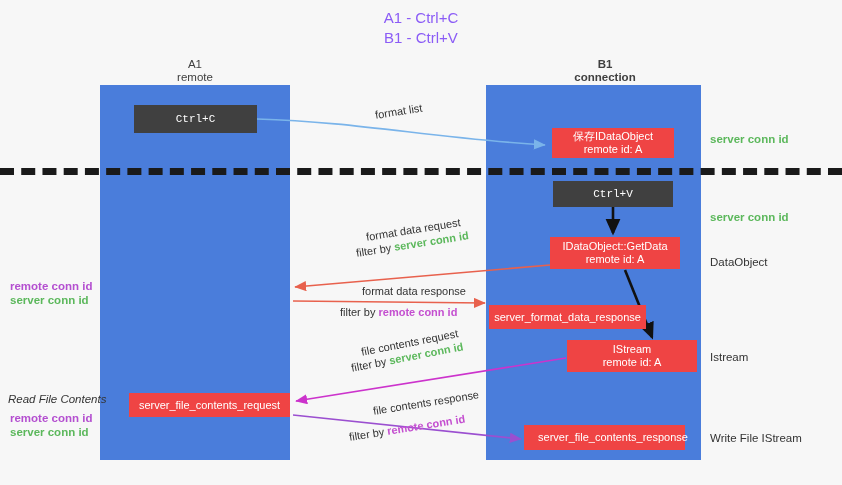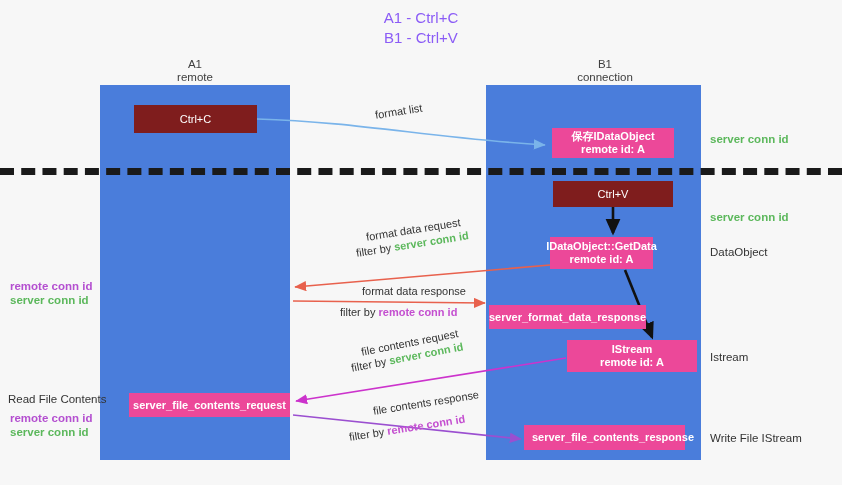--- a/index.html
+++ b/index.html
@@ -17,35 +17,35 @@
   .title{
     position:absolute;left:0;top:8px;width:842px;text-align:center;
     font-size:15px;line-height:20px;color:#8b5cf6;
   }
 
   
   .lane-head{
     position:absolute;text-align:center;font-size:11.5px;line-height:13px;color:#404040;
   }
   #lane-head-a1{left:120px;top:58px;width:150px;}
-  #lane-head-b1{left:530px;top:58px;width:150px;}
+  #lane-head-b1{left:530px;top:58px;width:150px;font-weight:bold;}
 
   
   .lane{position:absolute;background:#4a7ddb;top:85px;height:375px;}
   #lane-a1{left:100px;width:190px;}
   #lane-b1{left:486px;width:215px;}
 
   
   .node{
     position:absolute;box-sizing:border-box;
     display:flex;flex-direction:column;align-items:center;justify-content:center;
     color:#ffffff;font-size:11px;line-height:13px;text-align:center;
   }
-  .node.green{background:#7f1d1d;}
-  .node.orange{background:#ec4899;font-weight:bold;}
+  .node.green{background:#404040;font-family:Liberation Mono, monospace;}
+  .node.orange{background:#ef4444;}
   .node .l2{font-size:11px;line-height:13px;}
 
   
   .lbl{position:absolute;font-size:11.5px;line-height:14px;color:#333;white-space:nowrap;}
   .lbl.green{color:#5cb85c;font-weight:bold;}
   .lbl.purple{color:#b44fd0;font-weight:bold;}
   .lbl.dark{color:#333;}
 
   
   .cap{position:absolute;font-size:11px;line-height:14px;color:#333;white-space:nowrap;}
@@ -126,21 +126,21 @@
 
   <div class="node orange" style="left:552px;top:128px;width:122px;height:30px;">
     <div>保存IDataObject</div>
     <div class="l2">remote id: A</div>
   </div>
 
   <div class="node green" style="left:553px;top:181px;width:120px;height:26px;">
     <div>Ctrl+V</div>
   </div>
 
-  <div class="node orange" style="left:550px;top:237px;width:103px;height:32px;">
+  <div class="node orange" style="left:550px;top:237px;width:130px;height:32px;">
     <div>IDataObject::GetData</div>
     <div class="l2">remote id: A</div>
   </div>
 
   <div class="node orange" style="left:567px;top:340px;width:130px;height:32px;">
     <div>IStream</div>
     <div class="l2">remote id: A</div>
   </div>
 
 
@@ -177,29 +177,29 @@
   </div>
 
   <div class="cap rot-neg" style="left:372px;top:404px;">file contents response</div>
   <div class="cap rot-neg" style="left:348px;top:430px;">
     <span>filter by</span>
     <span class="p">remote conn id</span>
   </div>
 
   <div class="lbl green" style="left:710px;top:132px;">server conn id</div>
   <div class="lbl green" style="left:710px;top:210px;">server conn id</div>
-  <div class="lbl dark" style="left:710px;top:245px;">DataObject</div>
+  <div class="lbl dark" style="left:710px;top:255px;">DataObject</div>
   <div class="lbl dark" style="left:710px;top:350px;">Istream</div>
   <div class="lbl dark" style="left:710px;top:431px;">Write File IStream</div>
 
   <div class="stack" style="left:10px;top:279px;">
     <div class="lbl purple" style="position:static;">remote conn id</div>
     <div class="lbl green" style="position:static;">server conn id</div>
   </div>
 
-  <div class="lbl dark" style="left:8px;top:392px;">Read File Contents</div>
+  <div class="lbl dark" style="left:8px;top:392px;font-style:italic;">Read File Contents</div>
 
   <div class="stack" style="left:10px;top:411px;">
     <div class="lbl purple" style="position:static;">remote conn id</div>
     <div class="lbl green" style="position:static;">server conn id</div>
   </div>
 
 </div>
 
 </body></html>

